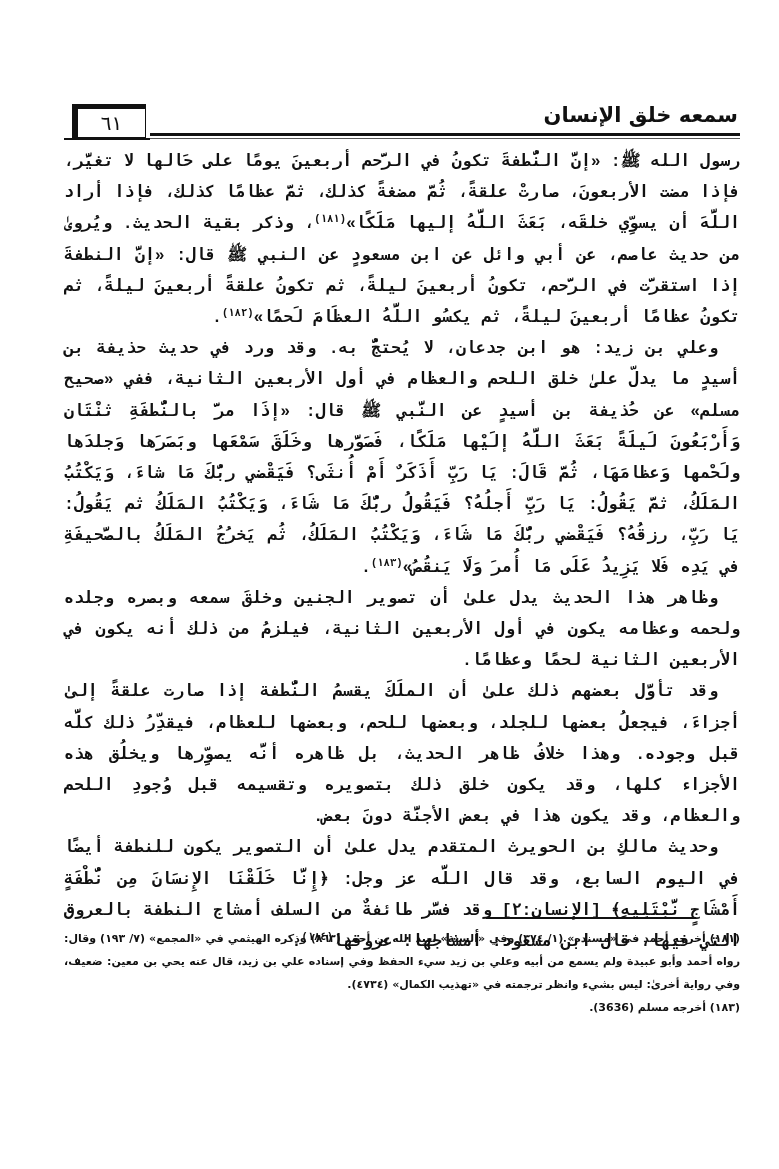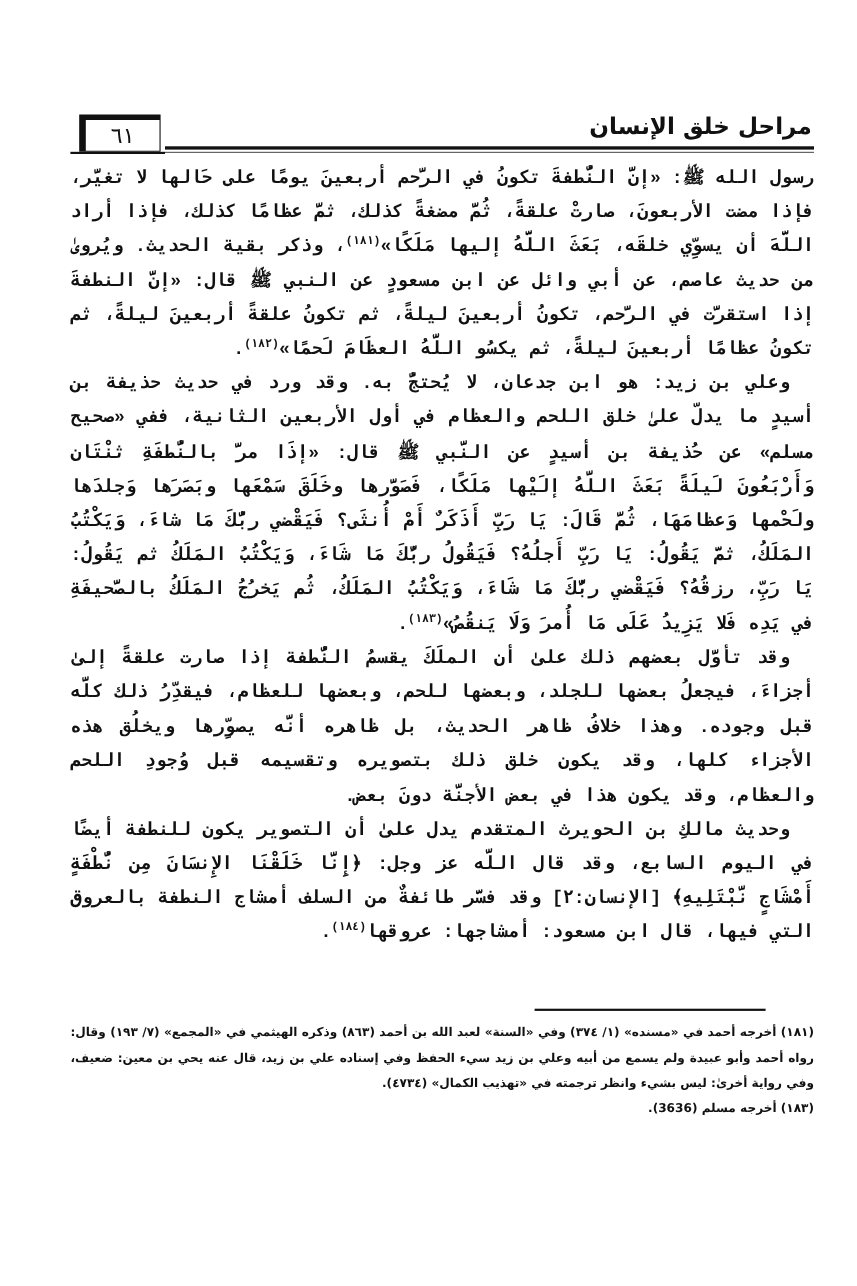--- a/index.html
+++ b/index.html
@@ -131,33 +131,36 @@
       flex-direction: row;
       gap: 44px;
     }
   </style>
 </head>
 <body>
 
 <div class="page">
 
   <div class="running-header">
-    <div class="header-title">مراحل خلق الإنسان</div>
+    <div class="header-title">سمعه خلق الإنسان</div>
     <div class="header-rule"></div>
     <div class="header-rule-thin"></div>
     <div class="page-number-box">٦١</div>
     <div class="page-number-base"></div>
   </div>
 
   <div class="body-text">
     <p>
       <span>رسول الله ﷺ: «إنَّ النُّطفةَ تكونُ في الرَّحم أربعينَ يومًا على حَالها لا تغيَّر، فإذا مضت الأربعونَ، صارتْ علقةً، ثُمَّ مضغةً كذلك، ثمَّ عظامًا كذلك، فإذا أراد اللَّهَ أن يسوِّي خلقَه، بَعَثَ اللَّهُ إليها مَلَكًا»</span><span class="ref">(١٨١)</span><span>، وذكر بقية الحديث. ويُروىٰ من حديث عاصم، عن أبي وائل عن ابن مسعودٍ عن النبي ﷺ قال: «إنَّ النطفةَ إذا استقرَّت في الرَّحم، تكونُ أربعينَ ليلةً، ثم تكونُ علقةً أربعينَ ليلةً، ثم تكونُ عظامًا أربعينَ ليلةً، ثم يكسُو اللَّهُ العظَامَ لَحمًا»</span><span class="ref">(١٨٢)</span><span>.</span>
     </p>
     <p class="indent">
       <span>وعلي بن زيد: هو ابن جدعان، لا يُحتجُّ به. وقد ورد في حديث حذيفة بن أسيدٍ ما يدلّ علىٰ خلق اللحم والعظام في أول الأربعين الثانية، ففي «صحيح مسلم» عن حُذيفة بن أسيدٍ عن النَّبي ﷺ قال: «إذَا مرَّ بالنُّطفَةِ ثنْتَان وَأَرْبَعُونَ لَيلَةً بَعَثَ اللَّهُ إلَيْها مَلَكًا، فَصَوَّرها وخَلَقَ سَمْعَها وبَصَرَها وَجلدَها ولَحْمها وَعظامَهَا، ثُمَّ قَالَ: يَا رَبِّ أَذَكَرٌ أَمْ أُنثَى؟ فَيَقْضي ربُّكَ مَا شاءَ، وَيَكْتُبُ المَلَكُ، ثمَّ يَقُولُ: يَا رَبِّ أَجلُهُ؟ فَيَقُولُ ربُّكَ مَا شَاءَ، وَيَكْتُبُ المَلَكُ ثم يَقُولُ: يَا رَبِّ، رزقُهُ؟ فَيَقْضي ربُّكَ مَا شَاءَ، وَيَكْتُبُ المَلَكُ، ثُم يَخرُجُ المَلَكُ بالصَّحيفَةِ في يَدِه فَلا يَزِيدُ عَلَى مَا أُمرَ وَلَا يَنقُصُ»</span><span class="ref">(١٨٣)</span><span>.</span>
+    </p>
+    <p class="indent">
+      <span>وظاهر هذا الحديث يدل علىٰ أن تصوير الجنين وخلقَ سمعه وبصره وجلده ولحمه وعظامه يكون في أول الأربعين الثانية، فيلزمُ من ذلك أنه يكون في الأربعين الثانية لحمًا وعظامًا.</span>
     </p>
     <p class="indent">
       <span>وقد تأوَّل بعضهم ذلك علىٰ أن الملَكَ يقسمُ النُّطفة إذا صارت علقةً إلىٰ أجزاءَ، فيجعلُ بعضها للجلد، وبعضها للحم، وبعضها للعظام، فيقدِّرُ ذلك كلَّه قبل وجوده. وهذا خلافُ ظاهر الحديث، بل ظاهره أنَّه يصوِّرها ويخلُق هذه الأجزاء كلها، وقد يكون خلق ذلك بتصويره وتقسيمه قبل وُجودِ اللحم والعظام، وقد يكون هذا في بعض الأجنَّة دونَ بعض.</span>
     </p>
     <p class="indent">
       <span>وحديث مالكِ بن الحويرث المتقدم يدل علىٰ أن التصوير يكون للنطفة أيضًا في اليوم السابع، وقد قال اللَّه عز وجل: ﴿إِنَّا خَلَقْنَا الإِنسَانَ مِن نُّطْفَةٍ أَمْشَاجٍ نَّبْتَلِيهِ﴾ [الإنسان:٢] وقد فسَّر طائفةٌ من السلف أمشاج النطفة بالعروق التي فيها، قال ابن مسعود: أمشاجها: عروقها</span><span class="ref">(١٨٤)</span><span>.</span>
     </p>
   </div>
 
   <div class="footnote-rule"></div>

